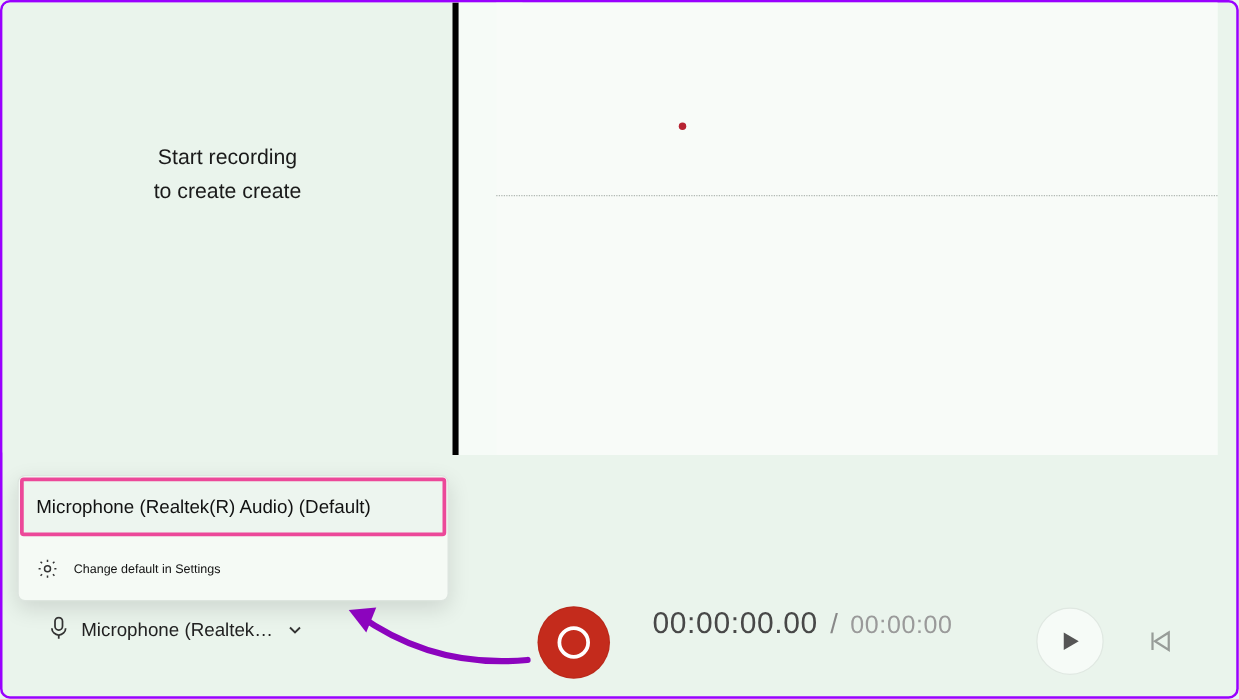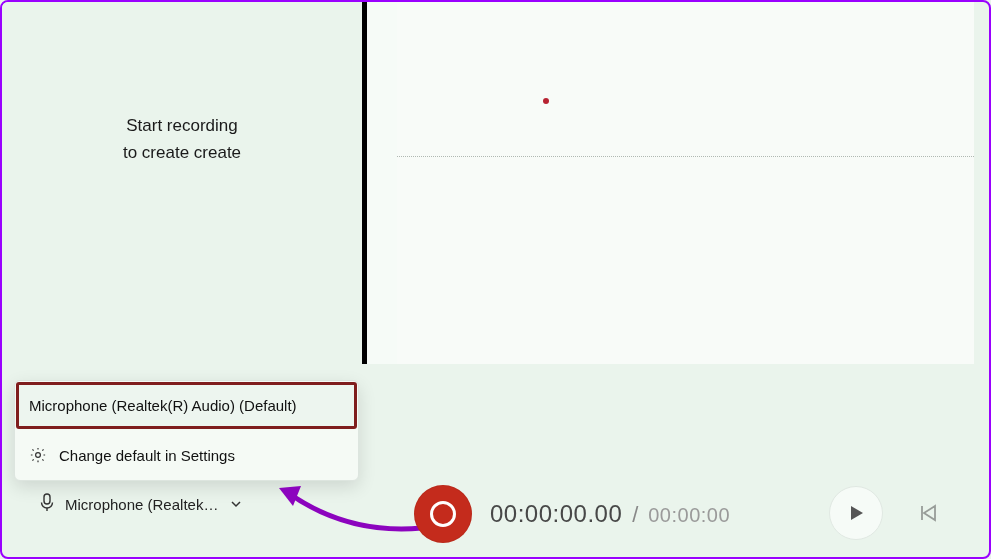--- a/index.html
+++ b/index.html
@@ -87,32 +87,32 @@
       border: 1px solid #dde5df;
       border-radius: 6px;
       box-shadow: 0 6px 18px rgba(0,0,0,0.12);
       padding: 4px;
     }
     .device-item-highlight {
       display: block;
       padding: 12px 10px;
       border-radius: 3px;
       background: #edf5ef;
-      border: 3px solid #7f1d1d;
+      border: 3px solid #ec4899;
       margin: -3px -3px 5px -3px;
       font-size: 15px;
       color: #111;
       cursor: pointer;
     }
     .device-item-settings {
       display: flex;
       align-items: center;
       gap: 12px;
       padding: 12px 10px;
-      font-size: 15px;
+      font-size: 10px;
       color: #111;
       cursor: pointer;
       border-radius: 3px;
     }
     .icon-gear svg { display: block; }
     
     .bottom-bar {
       position: absolute;
       left: 25px;
       right: 25px;
@@ -143,25 +143,25 @@
     .arrow {
       position: absolute;
       left: 275px;
       bottom: 22px;
       width: 150px;
       height: 55px;
       pointer-events: none;
     }
     .record-group {
       position: absolute;
-      left: 412px;
+      left: 428px;
       bottom: 14px;
       display: flex;
-      align-items: center;
-      gap: 18px;
+      align-items: flex-start;
+      gap: 34px;
     }
     .record-btn {
       width: 58px;
       height: 58px;
       border-radius: 50%;
       background: #c42b1c;
       display: flex;
       align-items: center;
       justify-content: center;
       cursor: pointer;

